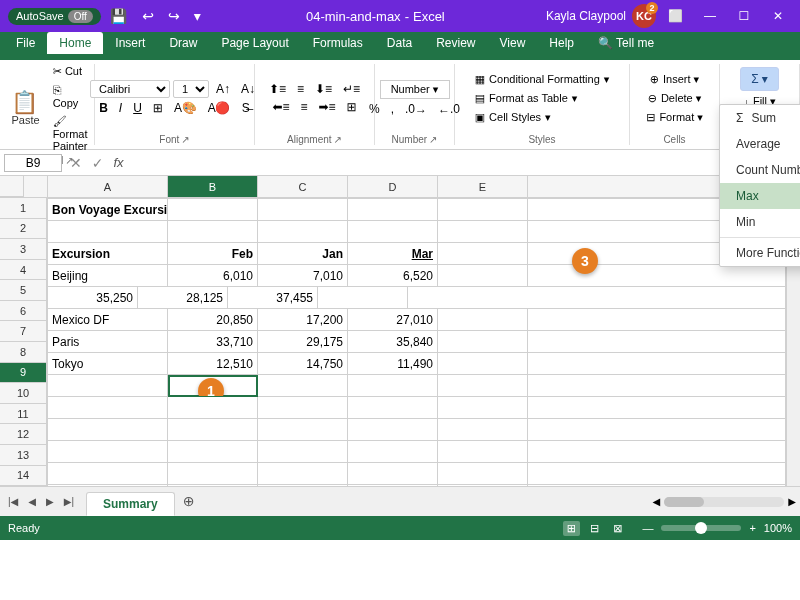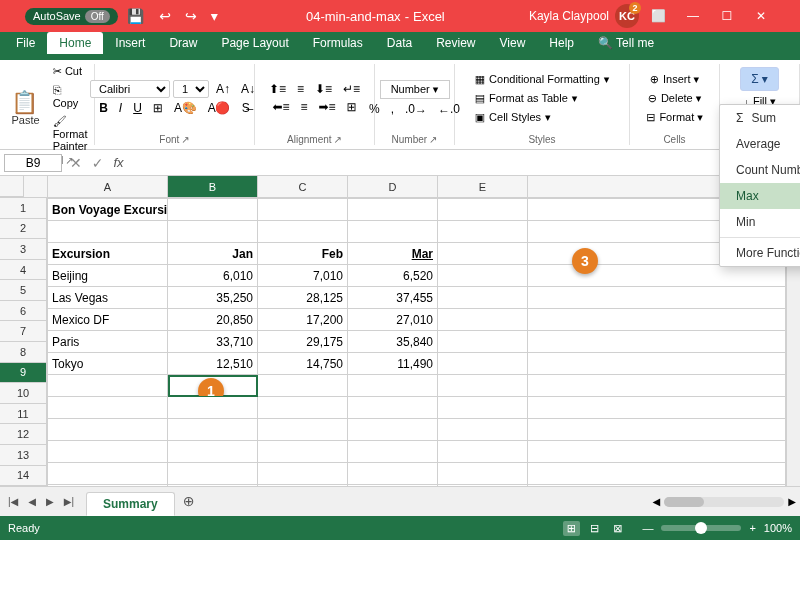--- a/index.html
+++ b/index.html
@@ -1,25 +1,25 @@
 <!DOCTYPE html>
 <html><head>
   <meta charset="utf-8">
   <style>
     * { margin: 0; padding: 0; box-sizing: border-box; }
     body { font-family: 'Segoe UI', Arial, sans-serif; font-size: 12px; background: #fff; width: 800px; height: 600px; overflow: hidden; user-select: none; }
 
     
     .title-bar {
-      background: #ef4444;
+      background: #6d28d9;
       color: white;
       height: 32px;
       display: flex;
       align-items: center;
-      padding: 0 25px;
+      padding: 0 8px;
       justify-content: space-between;
     }
     .title-bar-left { display: flex; align-items: center; gap: 6px; }
     .title-bar-center { display: flex; align-items: center; gap: 4px; font-size: 13px; }
     .title-bar-right { display: flex; align-items: center; gap: 6px; }
     .autosave-toggle {
       background: #1a5c38;
       border-radius: 10px;
       padding: 2px 8px;
       font-size: 11px;
@@ -570,38 +570,37 @@
         <div class="grid-cell" style="width:120px;min-width:120px;"></div>
         <div class="grid-cell" style="width:90px;min-width:90px;"></div>
         <div class="grid-cell" style="width:90px;min-width:90px;"></div>
         <div class="grid-cell" style="width:90px;min-width:90px;"></div>
         <div class="grid-cell" style="width:90px;min-width:90px;"></div>
         <div class="grid-cell" style="flex:1;"></div>
       </div>
 
       <div style="display:flex;">
         <div class="grid-cell bold" style="width:120px;min-width:120px;">Excursion</div>
+        <div class="grid-cell bold right" style="width:90px;min-width:90px;">Feb</div>
         <div class="grid-cell bold right" style="width:90px;min-width:90px;">Jan</div>
-        <div class="grid-cell bold right" style="width:90px;min-width:90px;">Feb</div>
         <div class="grid-cell bold right" style="width:90px;min-width:90px;text-decoration:underline;">Mar</div>
         <div class="grid-cell" style="width:90px;min-width:90px;"></div>
         <div class="grid-cell" style="flex:1;"></div>
       </div>
 
       <div style="display:flex;">
         <div class="grid-cell" style="width:120px;min-width:120px;">Beijing</div>
         <div class="grid-cell right" style="width:90px;min-width:90px;">6,010</div>
         <div class="grid-cell right" style="width:90px;min-width:90px;">7,010</div>
         <div class="grid-cell right" style="width:90px;min-width:90px;">6,520</div>
         <div class="grid-cell" style="width:90px;min-width:90px;"></div>
         <div class="grid-cell" style="flex:1;"></div>
       </div>
 
       <div style="display:flex;">
-        <div class="grid-cell" style="width:120px;min-width:120px;">Las Vegas</div>
         <div class="grid-cell right" style="width:90px;min-width:90px;">35,250</div>
         <div class="grid-cell right" style="width:90px;min-width:90px;">28,125</div>
         <div class="grid-cell right" style="width:90px;min-width:90px;">37,455</div>
         <div class="grid-cell" style="width:90px;min-width:90px;"></div>
         <div class="grid-cell" style="flex:1;"></div>
       </div>
 
       <div style="display:flex;">
         <div class="grid-cell" style="width:120px;min-width:120px;">Mexico DF</div>
         <div class="grid-cell right" style="width:90px;min-width:90px;">20,850</div>

